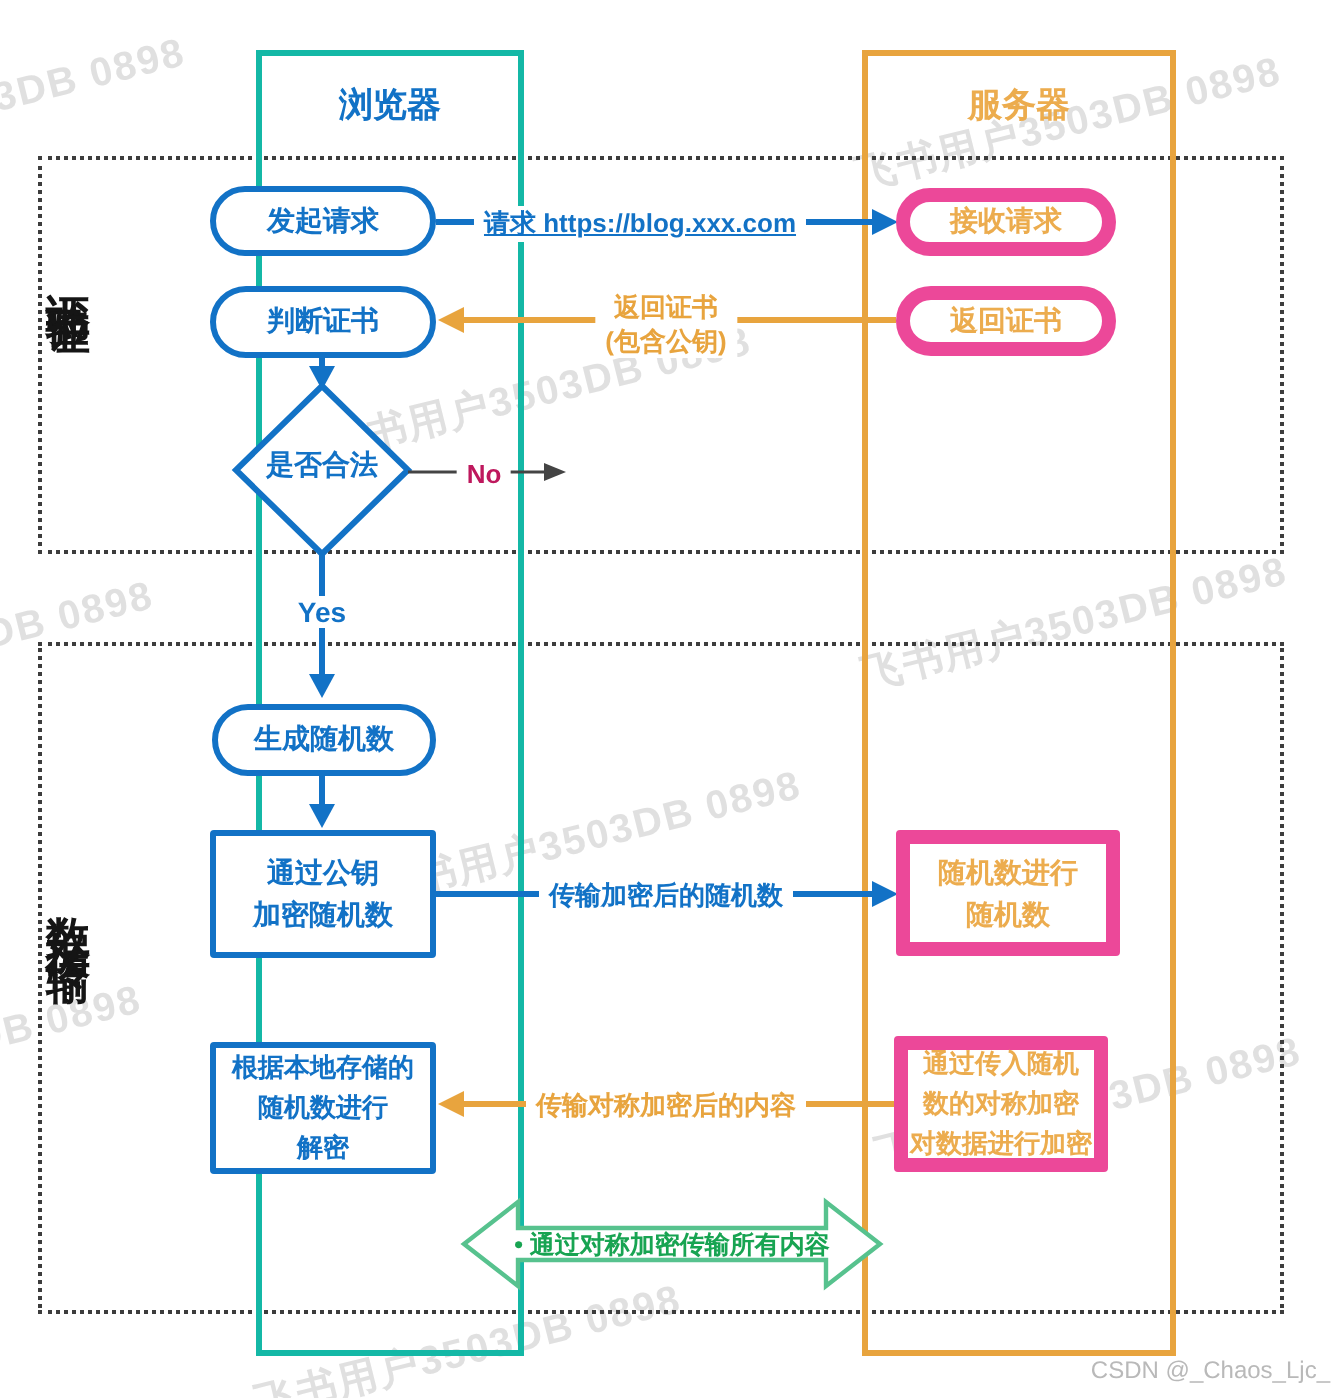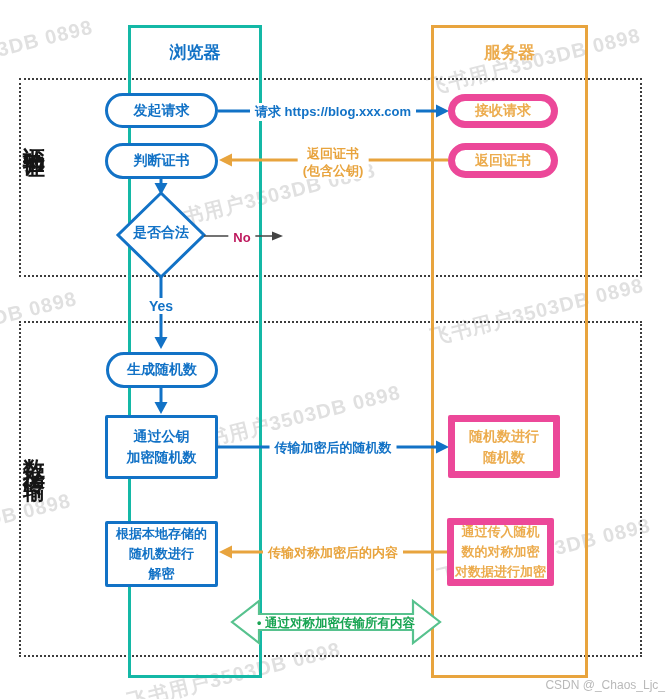--- a/index.html
+++ b/index.html
@@ -59,21 +59,21 @@
     color:#1272C6;font-weight:bold;font-size:14px;background:transparent;border:none;
   }
   
   .edge-label{
     position:absolute;transform:translate(-50%,-50%);background:#fff;padding:0 5px;
     font-weight:bold;font-size:13px;white-space:nowrap;text-align:center;
   }
   .lbl-blue{color:#1272C6;}
   .lbl-orange{color:#E8A43E;}
   .lbl-gray{color:#be185d;}
-  #lbl-request{left:333px;top:112px;}
+  #lbl-request{left:320px;top:112px;text-decoration:underline;}
   #lbl-return{left:333px;top:162px;line-height:17px;}
   #lbl-no{left:242px;top:237px;}
   #lbl-yes{left:161px;top:306px;font-size:14px;}
   #lbl-encrand{left:333px;top:448px;}
   #lbl-symcontent{left:333px;top:553px;}
   #lbl-symall{
     position:absolute;left:336px;top:623px;transform:translate(-50%,-50%);
     color:#18A452;font-weight:bold;font-size:12.5px;white-space:nowrap;
   }
 </style>

